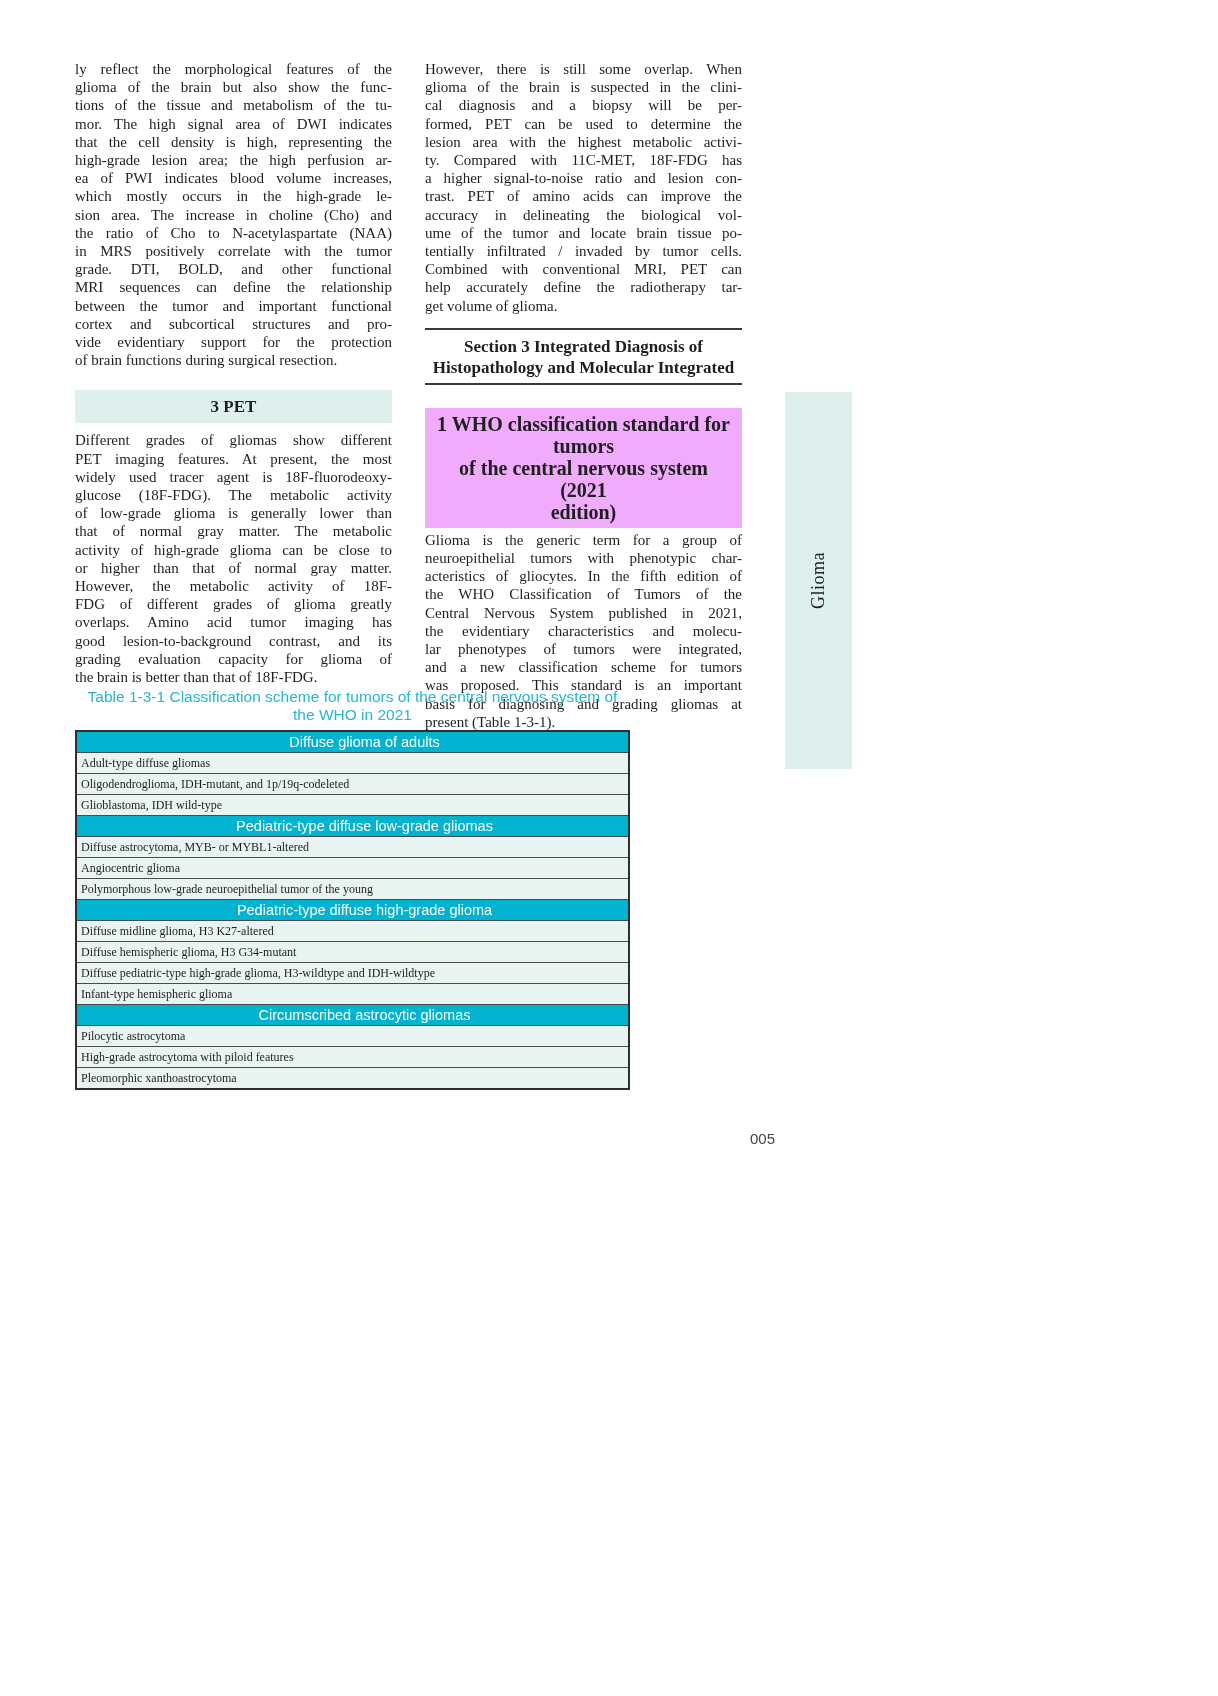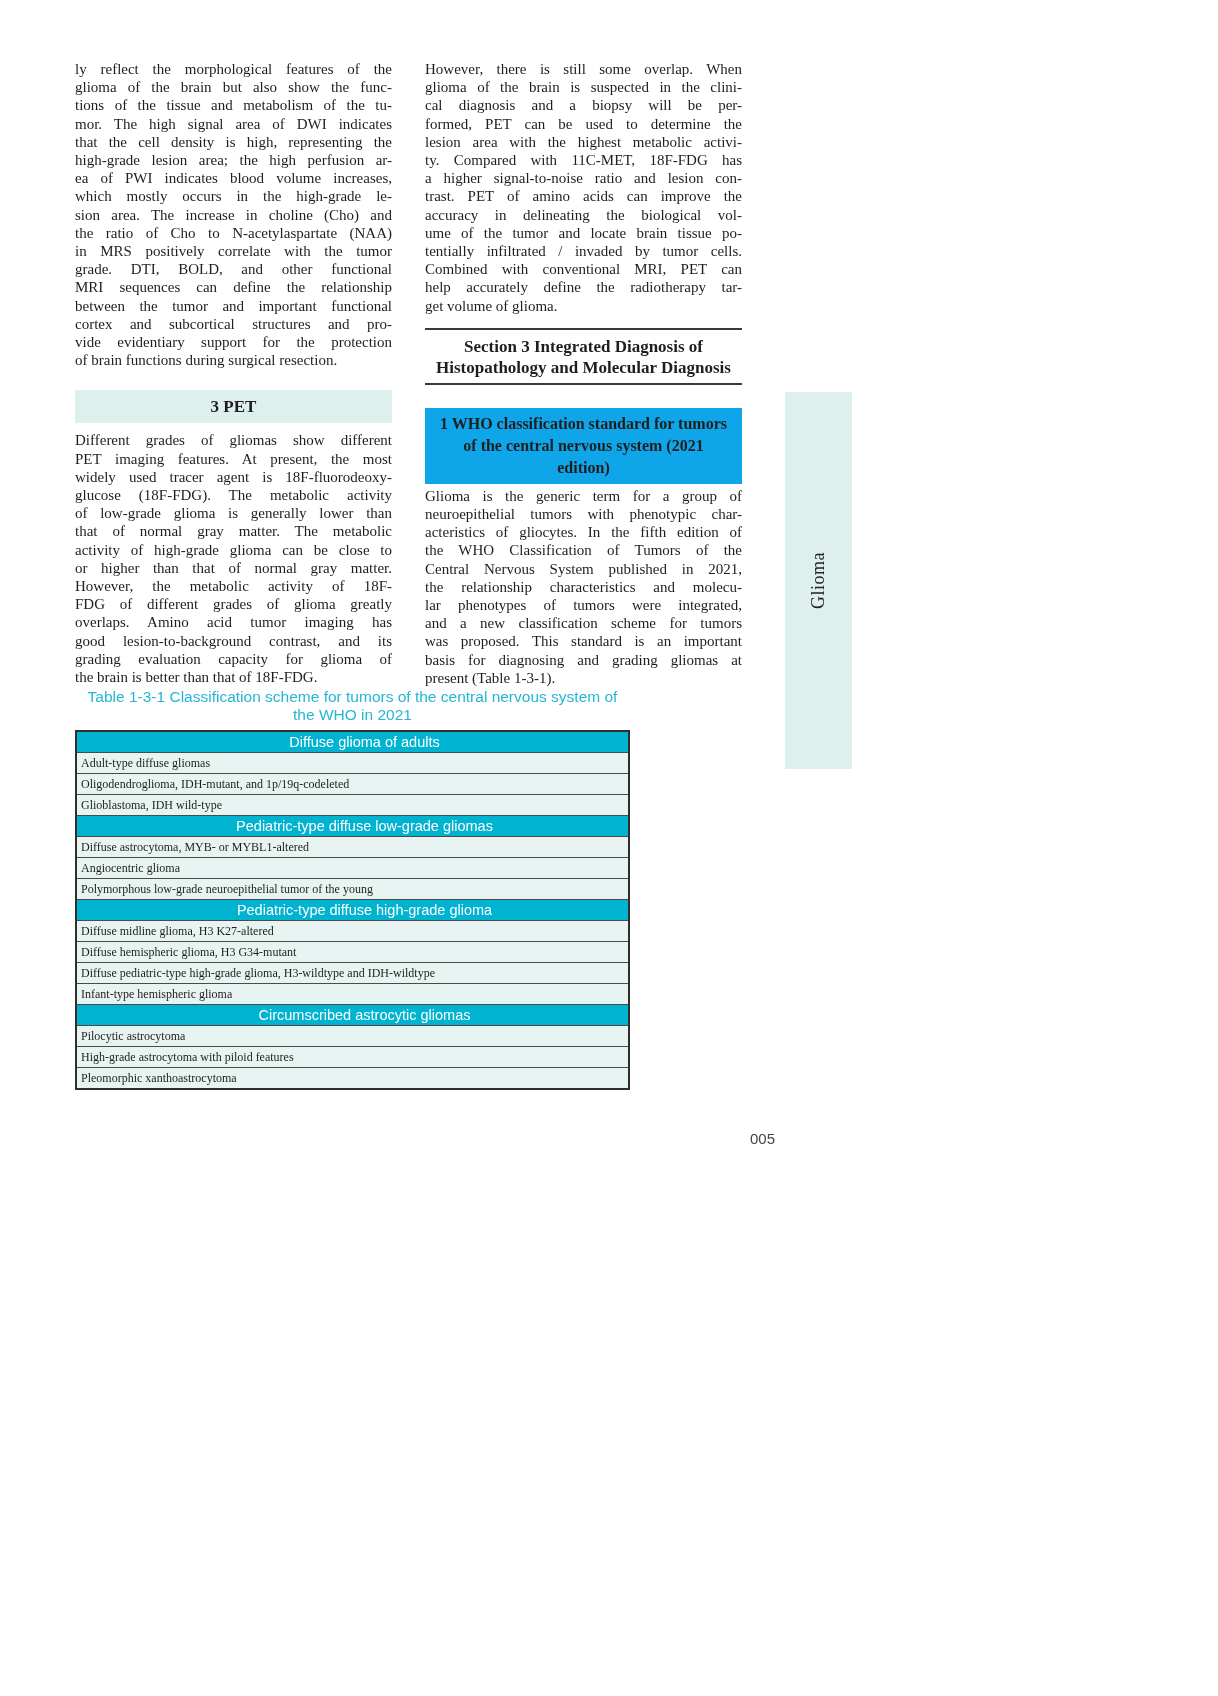--- a/index.html
+++ b/index.html
@@ -19,21 +19,21 @@
   .pet-box {
     background:#def0ed; text-align:center; font-weight:bold;
     font-size:17px; height:33px; line-height:33px; margin-top:21px;
   }
   .para2 { margin-top:8px; }
 
   hr.rule { border:none; border-top:2px solid #3a3a3a; }
   .rule-top { margin-top:13px; }
   .sec-heading { font-weight:bold; font-size:17px; line-height:21px; margin:6px 0 5px 0; }
   .who-box {
-    background:#0ea5e9; font-weight:bold; font-size:16px; line-height:22px;
+    background:#f0abfc; font-weight:bold; font-size:20px; line-height:22px;
     padding:5px 12px; margin-top:23px; margin-bottom:3px;
   }
 
   .sidebar-tab {
     position:absolute; left:785px; top:392px; width:67px; height:377px;
     background:#def0ed; display:flex; align-items:center; justify-content:center;
   }
   .sidebar-tab span {
     transform:rotate(-90deg); white-space:nowrap;
     font-size:18px; letter-spacing:0.5px; color:#222;
@@ -113,35 +113,35 @@
       <div class="line">accuracy in delineating the biological vol-</div>
       <div class="line">ume of the tumor and locate brain tissue po-</div>
       <div class="line">tentially infiltrated / invaded by tumor cells.</div>
       <div class="line">Combined with conventional MRI, PET can</div>
       <div class="line">help accurately define the radiotherapy tar-</div>
       <div class="line last">get volume of glioma.</div>
     </div>
   <hr class="rule rule-top">
   <div class="sec-heading center-lines">
       <div class="line">Section 3 Integrated Diagnosis of</div>
-      <div class="line last">Histopathology and Molecular Diagnosis</div>
+      <div class="line last">Histopathology and Molecular Integrated</div>
     </div>
   <hr class="rule">
   <div class="who-box center-lines">
       <div class="line">1 WHO classification standard for tumors</div>
       <div class="line">of the central nervous system (2021</div>
       <div class="line last">edition)</div>
     </div>
   <div>
       <div class="line">Glioma is the generic term for a group of</div>
       <div class="line">neuroepithelial tumors with phenotypic char-</div>
       <div class="line">acteristics of gliocytes. In the fifth edition of</div>
       <div class="line">the WHO Classification of Tumors of the</div>
       <div class="line">Central Nervous System published in 2021,</div>
-      <div class="line">the relationship characteristics and molecu-</div>
+      <div class="line">the evidentiary characteristics and molecu-</div>
       <div class="line">lar phenotypes of tumors were integrated,</div>
       <div class="line">and a new classification scheme for tumors</div>
       <div class="line">was proposed. This standard is an important</div>
       <div class="line">basis for diagnosing and grading gliomas at</div>
       <div class="line last">present (Table 1-3-1).</div>
     </div>
 </div>
 
 <div class="sidebar-tab">
   <span>Glioma</span>

